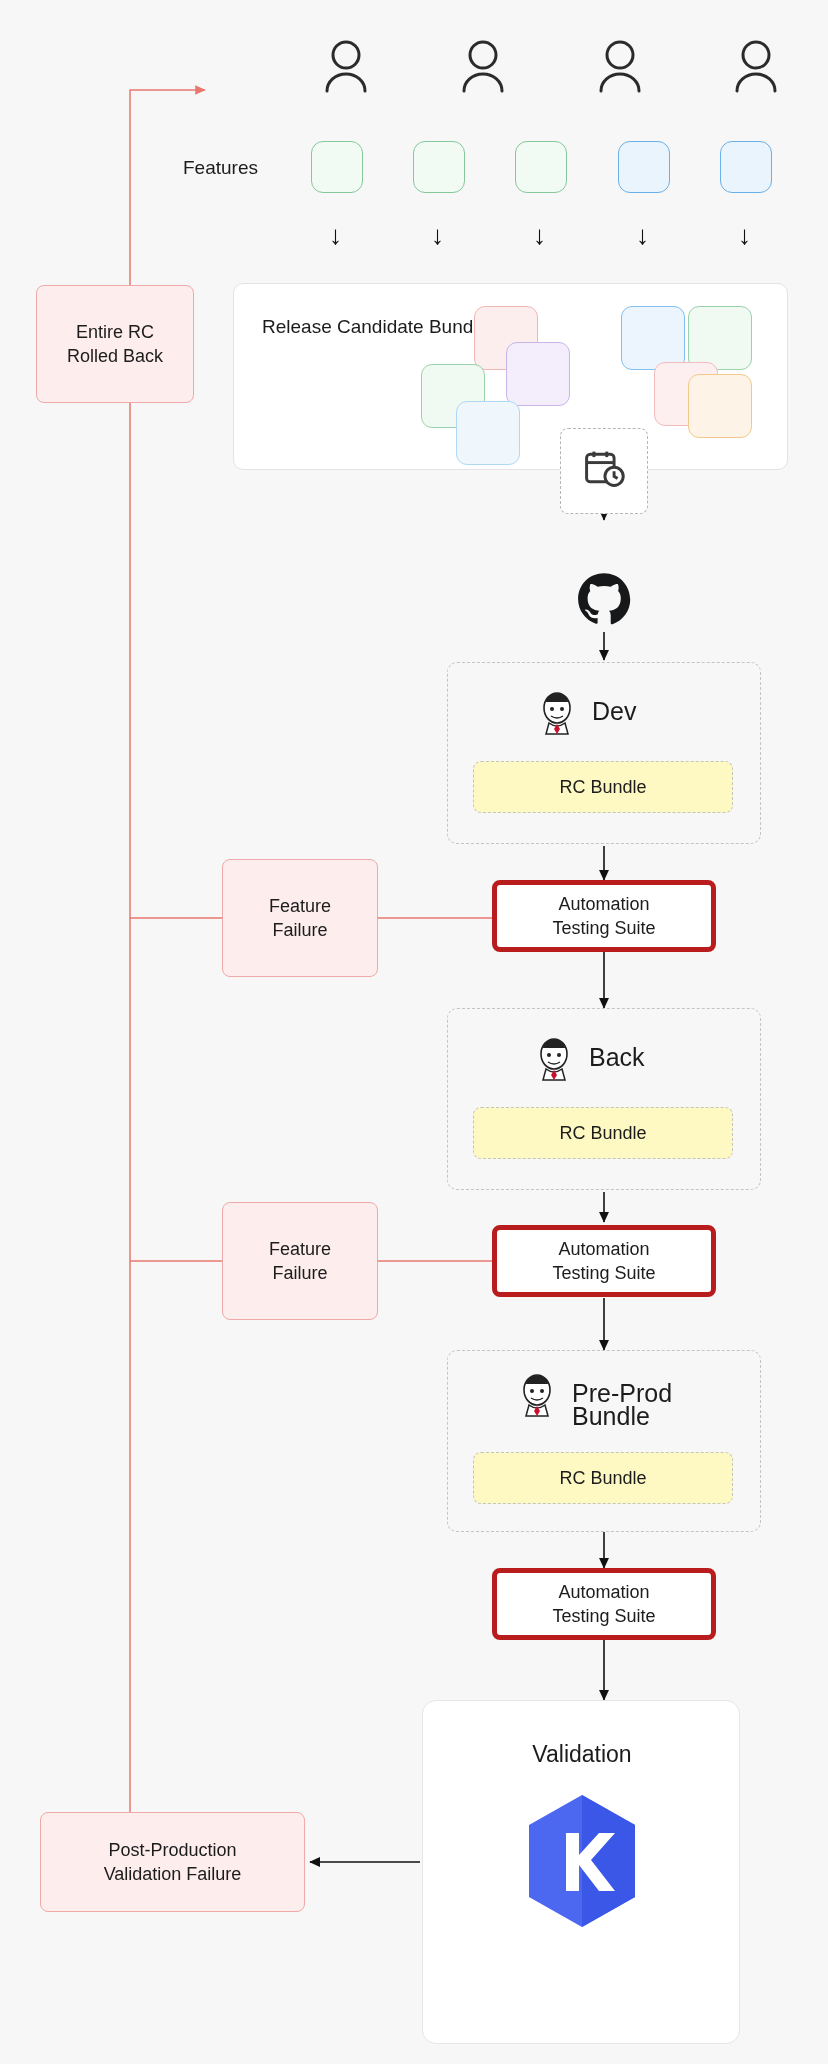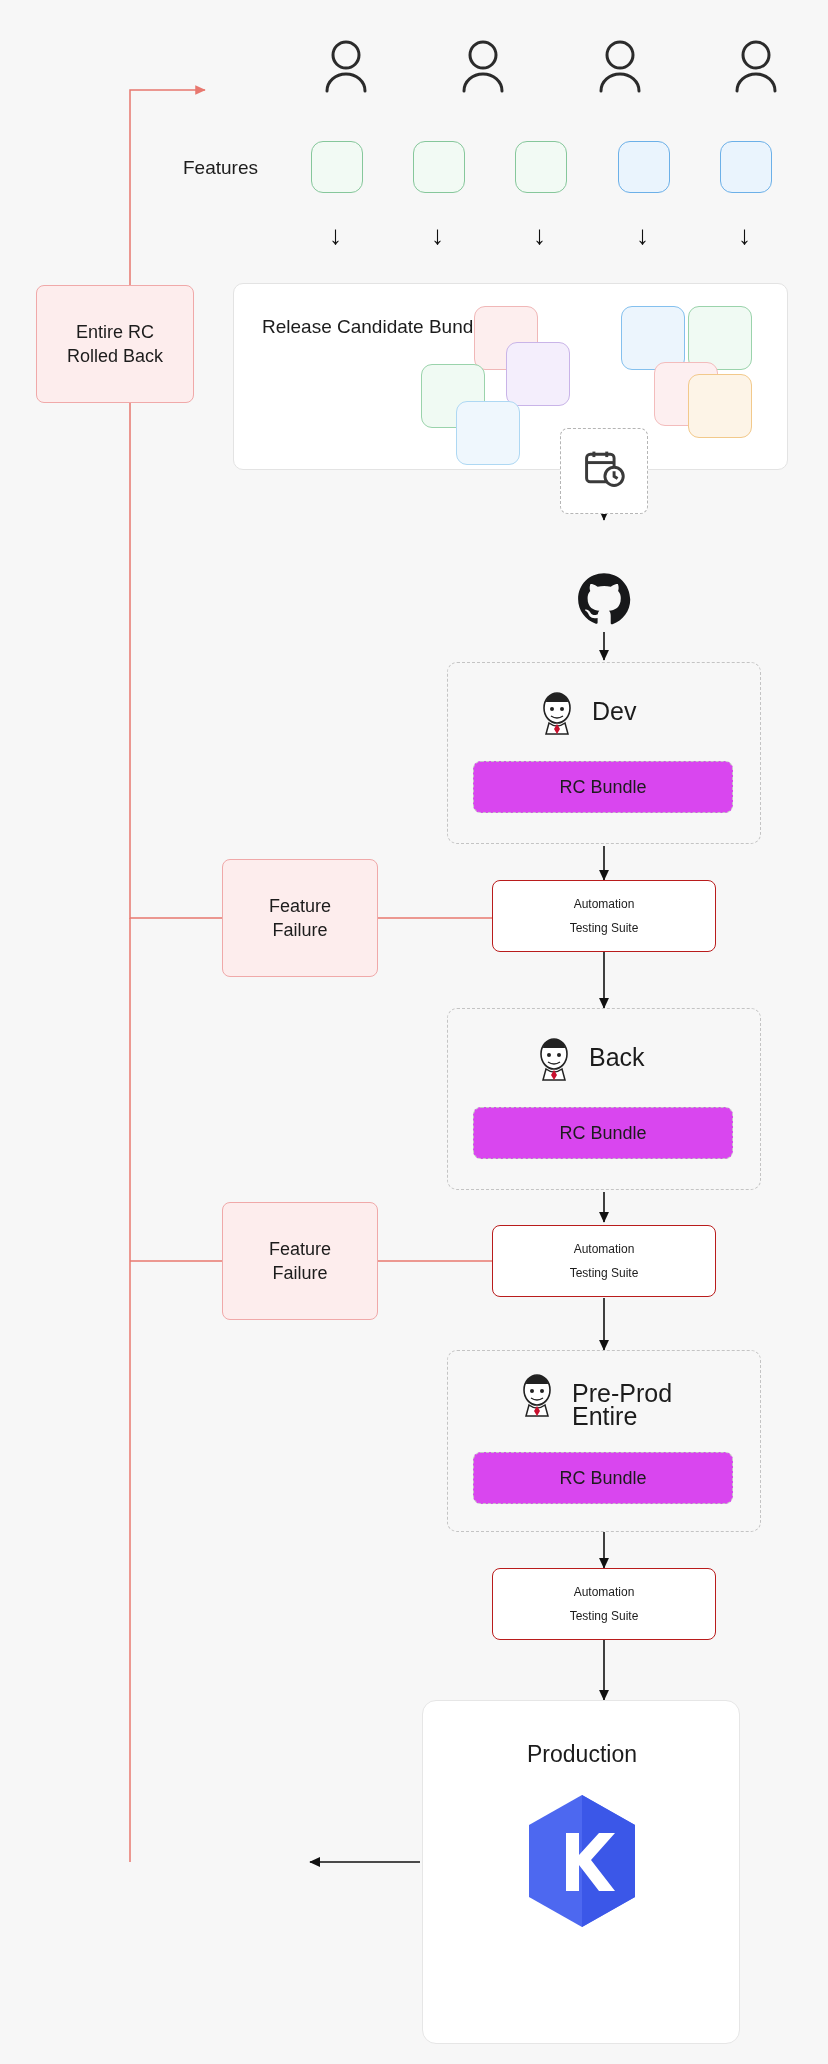--- a/index.html
+++ b/index.html
@@ -105,39 +105,39 @@
   .env-title {
     font-size: 25px;
     line-height: 23px;
     color: #1c1c1c;
     white-space: pre-line;
   }
   .env-inner {
     box-sizing: border-box;
     border: 1.4px dashed #c4c4c4;
     border-radius: 8px;
-    background: #d946ef;
+    background: #fef9c3;
     display: flex;
     align-items: center;
     justify-content: center;
     font-size: 18px;
     color: #1c1c1c;
   }
 
   
   .test-box {
     box-sizing: border-box;
     background: #ffffff;
-    border: 1px solid #b91c1c;
+    border: 5px solid #b91c1c;
     border-radius: 8px;
     display: flex;
     align-items: center;
     justify-content: center;
     text-align: center;
-    font-size: 12px;
+    font-size: 18px;
     line-height: 24px;
     color: #1c1c1c;
     white-space: pre-line;
   }
 
   
   .fail-box {
     box-sizing: border-box;
     background: #fdeded;
     border: 1.4px solid #f0a9a9;
@@ -349,31 +349,33 @@
       <ellipse cx="20" cy="18" rx="13" ry="15" fill="#fff" stroke="#222" stroke-width="1.6"></ellipse>
       <path d="M9 12 a11 9 0 0 1 22 0 z" fill="#222"></path>
       <circle cx="15" cy="19" r="2" fill="#222"></circle>
       <circle cx="25" cy="19" r="2" fill="#222"></circle>
       <path d="M14 26 q6 4 12 0" fill="none" stroke="#222" stroke-width="1.4"></path>
       <path d="M12 33 q8 6 16 0 l3 11 h-22 z" fill="#fff" stroke="#222" stroke-width="1.5"></path>
       <path d="M20 34 l-3 5 3 5 3-5 z" fill="#c8102e"></path>
     </svg>
   </div>
   <div class="abs env-title" style="left:572px; top:1382px;">Pre-Prod
-Entire</div>
+Bundle</div>
   <div class="abs env-inner" style="left:473px; top:1452px; width:260px; height:52px;">RC Bundle</div>
 
   <div class="abs test-box" style="left:492px; top:1568px; width:224px; height:72px;">Automation
 Testing Suite</div>
 
   <div class="abs prod-box" style="left:422px; top:1700px; width:318px; height:344px;">
-    <div class="abs prod-title" style="left:0; top:40px; width:318px;">Production</div>
+    <div class="abs prod-title" style="left:0; top:40px; width:318px;">Validation</div>
     <div class="abs" style="left:98px; top:90px;">
       <svg width="122" height="140" viewBox="0 0 122 140">
         <path d="M61 4 L114 34 L114 106 L61 136 L8 106 L8 34 Z" fill="#4d68f0"></path>
         <path d="M61 4 L114 34 L114 106 L61 136 Z" fill="#3b57e8"></path>
         <path d="M45 42 h13 v22 l20 -22 h16 l-24 27 24 31 h-16 l-20 -26 v26 h-13 z" fill="#ffffff"></path>
       </svg>
     </div>
   </div>
 
+  <div class="abs fail-box" style="left:40px; top:1812px; width:265px; height:100px;">Post-Production
+Validation Failure</div>
 
 </div>
 
 </body></html>

